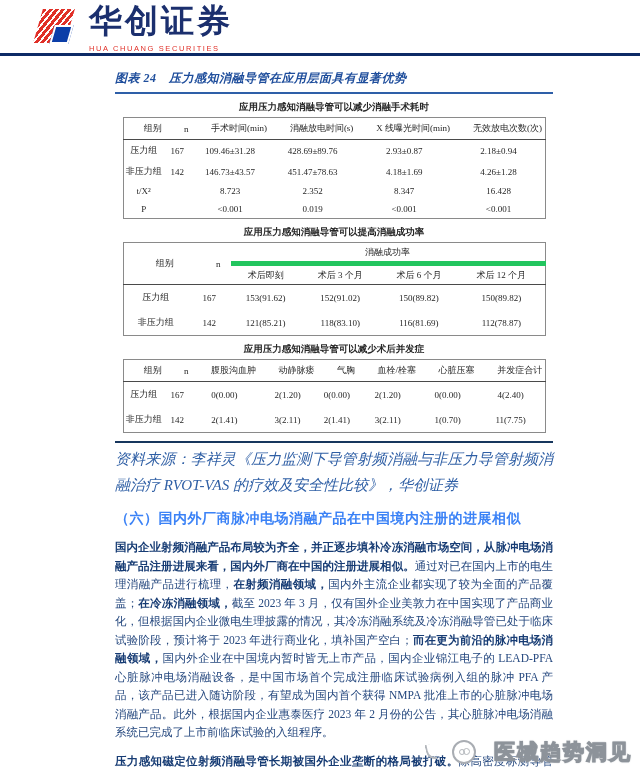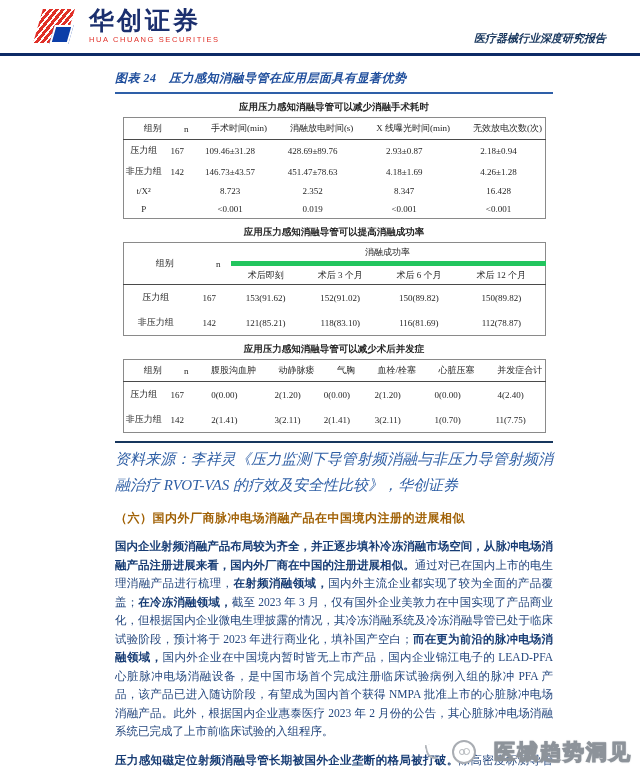--- a/index.html
+++ b/index.html
@@ -19,22 +19,22 @@
     position:absolute; left:4px; top:2px; width:32px; height:34px;
     transform: skewX(-16deg);
     background: repeating-linear-gradient(118deg, #e03028 0 3.5px, #ffffff 3.5px 5.5px);
   }
   .logo-blue {
     position:absolute; left:18px; top:18px; width:19px; height:19px;
     transform: skewX(-16deg);
     background:#0b3ea8; border:2px solid #ffffff;
   }
   .brand-cn {
-    font-family:Liberation Sans, sans-serif;
-    font-size:25px; font-weight:bold; color:#1b2f6e; letter-spacing:3px; line-height:1.05;
+    font-family:Liberation Mono, monospace;
+    font-size:33px; font-weight:bold; color:#1b2f6e; letter-spacing:3px; line-height:1.05;
   }
   .brand-en {
     font-family:"Liberation Sans", sans-serif;
     font-size:7.5px; font-weight:normal; color:#e03028; letter-spacing:1.6px; margin-top:2px;
   }
   .report-type {
     position:absolute; right:34px; top:31px;
     font-size:11px; font-weight:bold; font-style:italic; color:#17365d;
   }
   .top-rule { position:absolute; left:0; top:53px; width:640px; height:3px; background:#0d2a66; }
@@ -64,21 +64,21 @@
   table.data .sub-th { padding:2.5px 2px; }
   table.wide td { padding:6px 2px; }
 
   .fig-bottom-rule { height:2px; background:#17365d; margin-top:8px; }
   .source {
     margin-top:4px; font-size:15px; font-style:italic; color:#2f5fa5; line-height:1.7;
     text-align:justify;
   }
 
   .section-heading {
-    margin-top:12px; font-size:12px; font-weight:bold; color:#a16207; letter-spacing:0.5px;
+    margin-top:12px; font-size:14px; font-weight:bold; color:#3b82f6; letter-spacing:0.5px;
   }
   .para {
     margin-top:10px; font-size:11.5px; line-height:18.5px;
     text-align:justify; color:#24477e;
   }
   .para .b { font-weight:bold; color:#173c74; }
 
   
   .watermark { position:absolute; right:8px; bottom:6px; display:flex; align-items:center; gap:18px; }
   .wm-swirl {
@@ -113,21 +113,20 @@
   <div class="brand">
     <div class="logo-mark">
       <div class="logo-red"></div>
       <div class="logo-blue"></div>
     </div>
     <div>
       <div class="brand-cn">华创证券</div>
       <div class="brand-en">HUA CHUANG SECURITIES</div>
     </div>
   </div>
-  <div class="report-type">医疗器械行业深度研究报告</div>
   <div class="top-rule"></div>
 
   <div class="content">
 
     <div class="fig-title">图表 24　压力感知消融导管在应用层面具有显著优势</div>
     <div class="fig-rule"></div>
 
     <div class="tbl-title">应用压力感知消融导管可以减少消融手术耗时</div>
     <table class="data">
       <thead>

